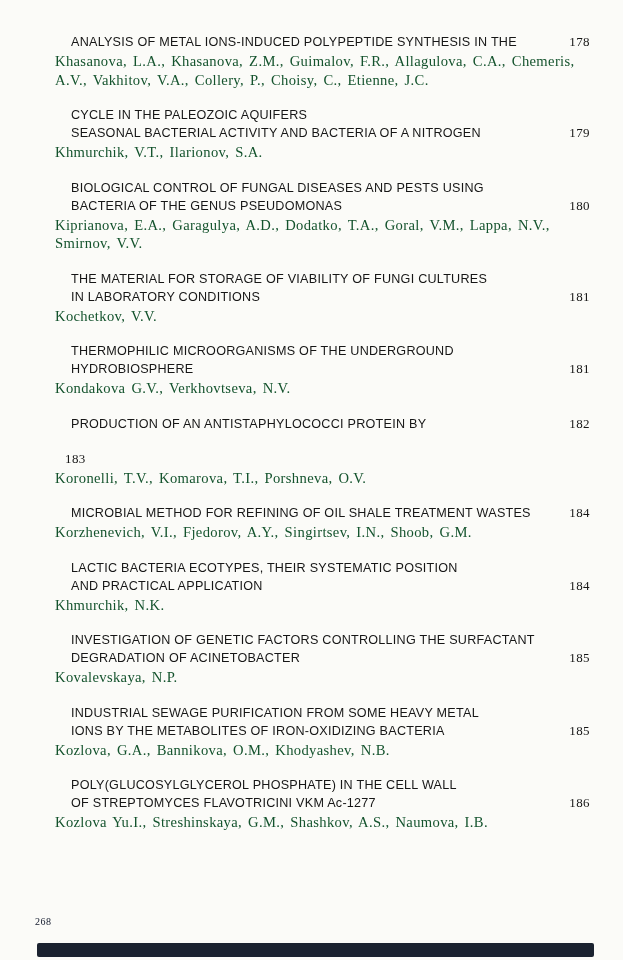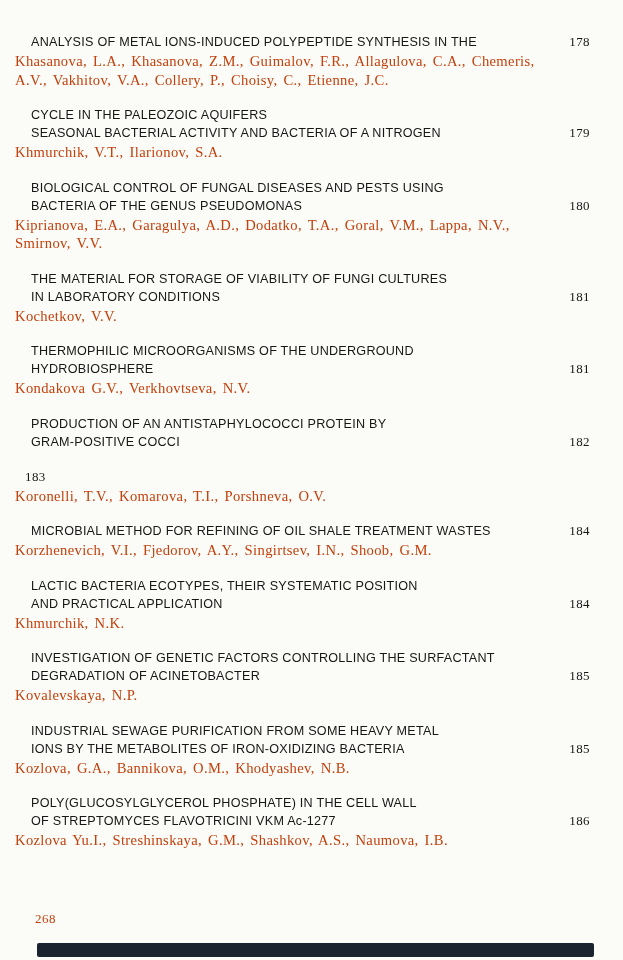--- a/index.html
+++ b/index.html
@@ -10,21 +10,21 @@
   .page {
     position: relative;
     width: 623px;
     height: 960px;
     margin: 0 auto;
     background: #fbfbf8;
     overflow: hidden;
     font-family: "Liberation Serif", serif;
     color: #1b1b1b;
     box-sizing: border-box;
-    padding: 33px 33px 0 15px;
+    padding: 33px 33px 0 55px;
   }
   .entries {
     width: 100%;
   }
   .entry {
     margin-bottom: 17px;
   }
   .title-row {
     display: flex;
     align-items: flex-end;
@@ -47,31 +47,31 @@
     line-height: 18px;
     color: #161616;
     padding-left: 10px;
   }
   .authors {
     font-family: "Liberation Serif", serif;
     font-size: 14.6px;
     line-height: 18.5px;
     letter-spacing: 0.35px;
     word-spacing: 2px;
-    color: #c2410c;
+    color: #14532d;
     margin-top: 1px;
     max-width: 556px;
   }
   .folio {
     position: absolute;
     left: 35px;
     bottom: 33px;
     font-family: "Liberation Serif", serif;
-    font-size: 13px;
-    color: #c2410c;
+    font-size: 10px;
+    color: #0f172a;
     letter-spacing: 0.5px;
   }
   .scan-bar {
     position: absolute;
     left: 37px;
     right: 29px;
     bottom: 3px;
     height: 14px;
     background: #1b2230;
     border-radius: 2px;
@@ -133,21 +133,20 @@
           </div>
       <div class="pagenum">181</div>
     </div>
     <div class="authors">Kondakova G.V., Verkhovtseva, N.V.</div>
   </div>
 
   <div class="entry">
     <div class="title-row">
       <div class="title">
             <div class="title-line">PRODUCTION OF AN ANTISTAPHYLOCOCCI PROTEIN BY</div>
-            <div class="title-line">GRAM-POSITIVE COCCI</div>
           </div>
       <div class="pagenum">182</div>
     </div>
   </div>
 
   <div class="entry">
     <div class="title-row">
       <div class="pagenum">183</div>
     </div>
     <div class="authors">Koronelli, T.V., Komarova, T.I., Porshneva, O.V.</div>

